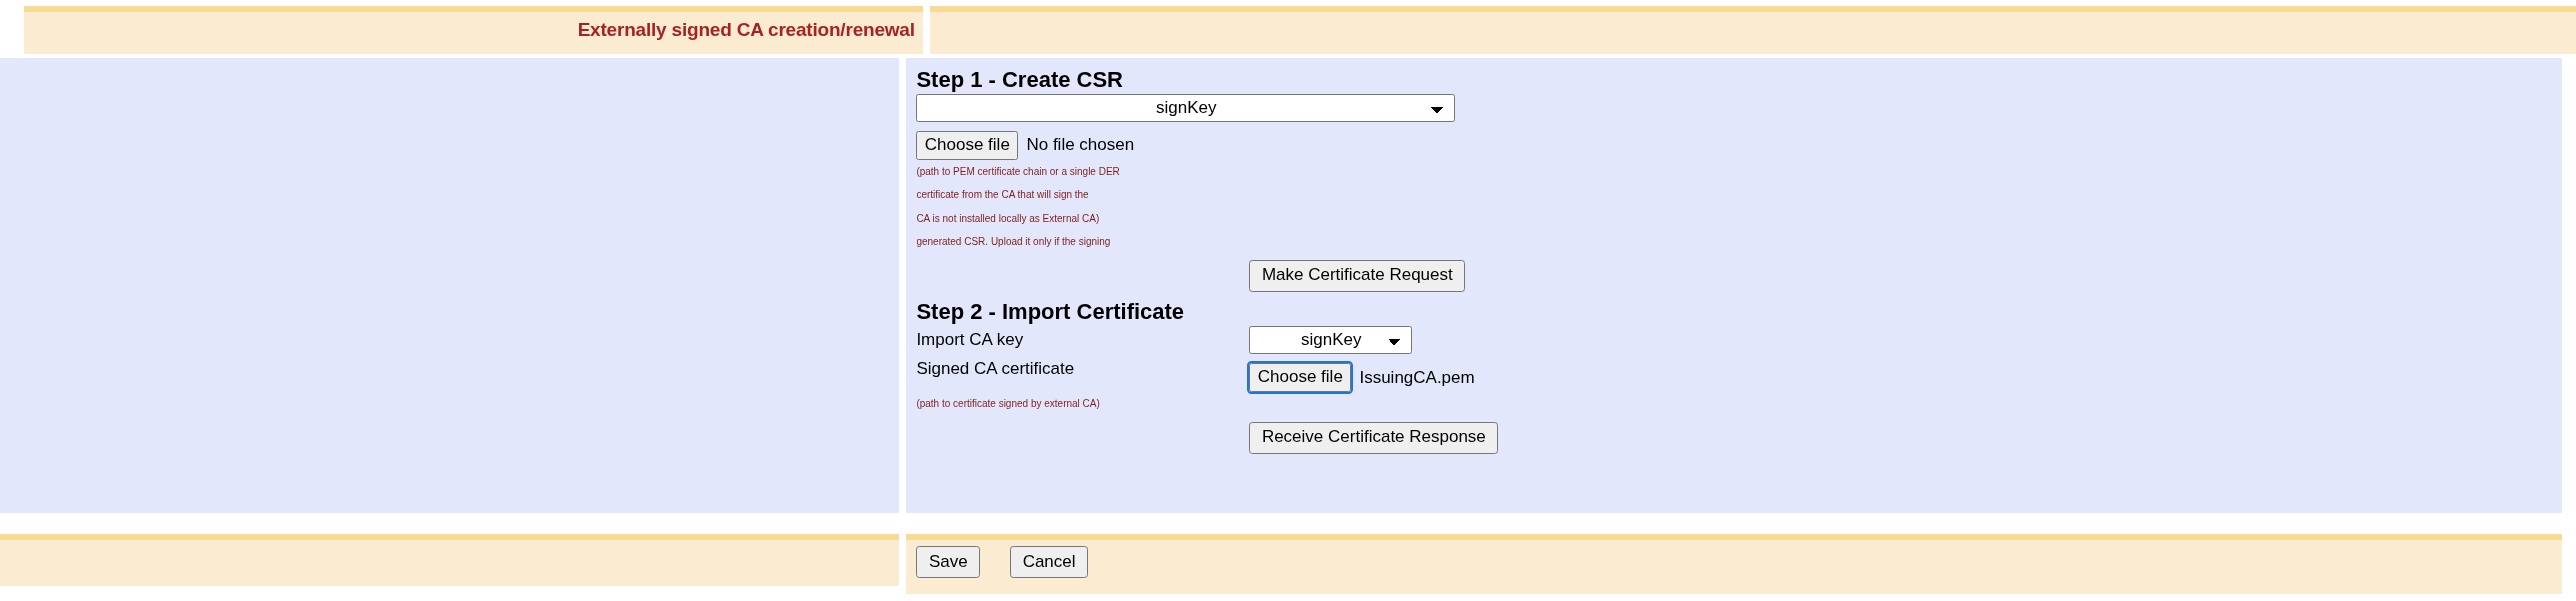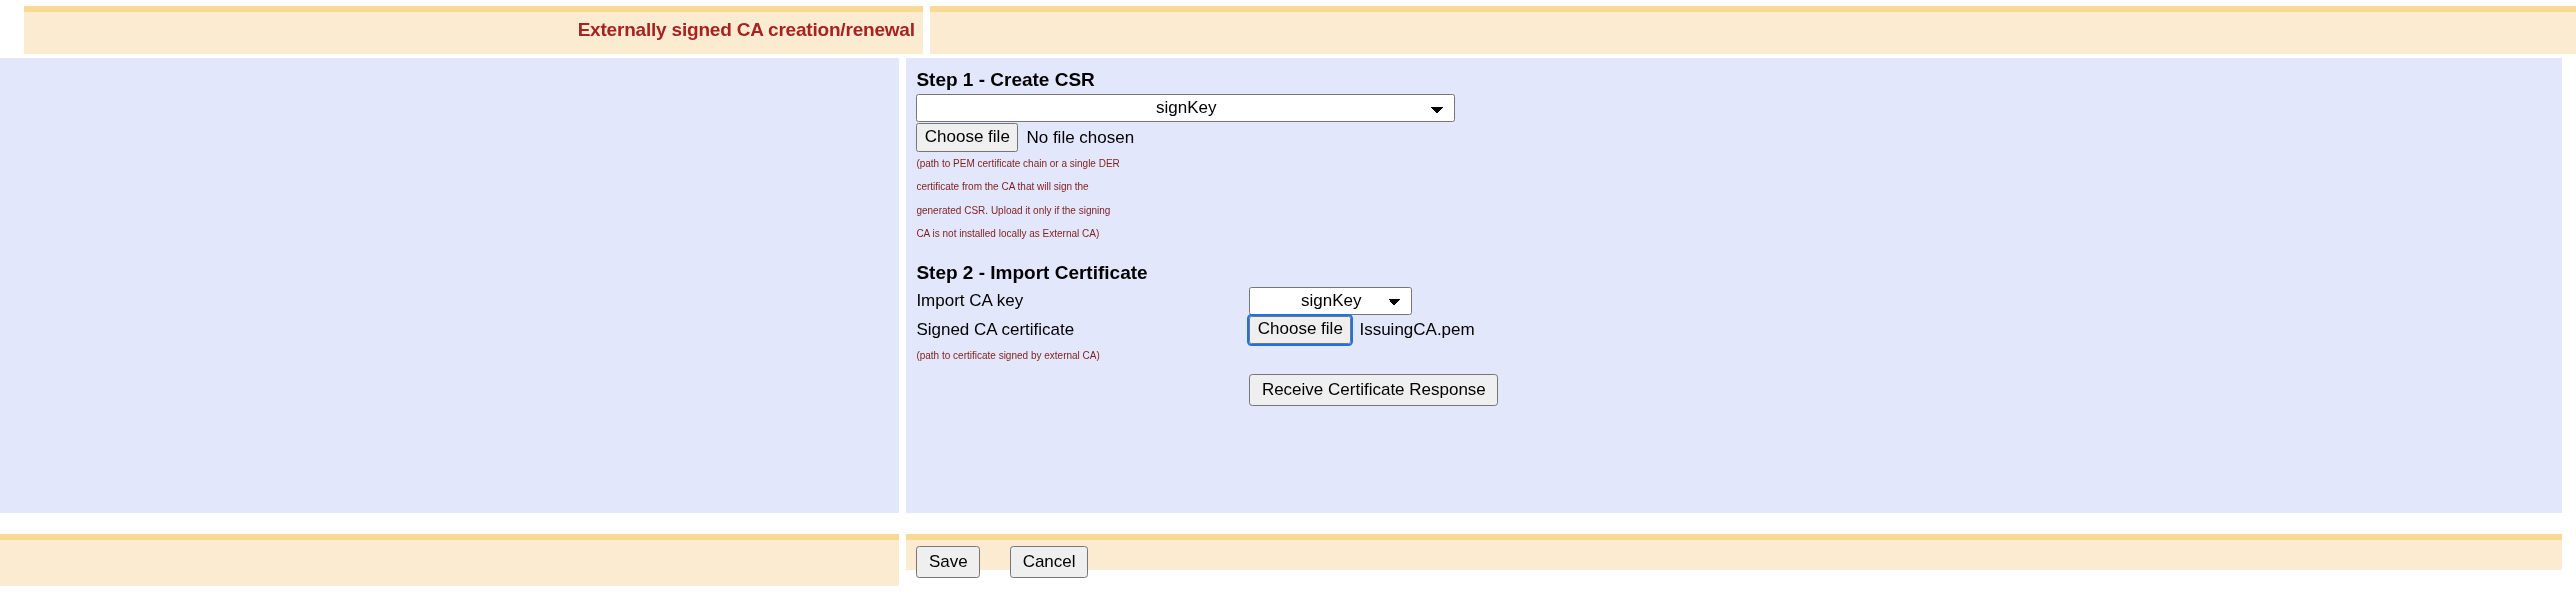--- a/index.html
+++ b/index.html
@@ -108,21 +108,21 @@
     width: 333px;
     font-size: 17px;
     color: #000000;
     line-height: 28px;
     white-space: nowrap;
   }
   .fctl {
     line-height: 28px;
   }
   .section-title {
-    font-size: 19px;
+    font-size: 22px;
     font-weight: bold;
     color: #000000;
     line-height: 28px;
     margin: 0;
     white-space: nowrap;
   }
   .hint {
     font-size: 10px;
     color: #7f1d1d;
     line-height: 23.4px;
@@ -152,21 +152,22 @@
       calc(100% - 10.7px) 11.5px;
     background-size: 6.6px 6.6px, 6.6px 6.6px;
     background-repeat: no-repeat;
     text-align: center;
   }
   select.combo-wide { width: 539px; }
   select.combo-narrow { width: 163px; }
 
   .fileinput {
     display: inline-flex;
-    align-items: flex-end;
+    align-items: center;
+    margin-top: 8px;
   }
   .file-btn {
     font-family: "Liberation Sans", sans-serif;
     font-size: 17px;
     color: #000000;
     background: #efefef;
     border: 0.8px solid #767676;
     border-radius: 2.5px;
     padding: 1.6px 7.4px 3.3px 7.4px;
     line-height: 21.4px;
@@ -212,21 +213,21 @@
     height: 52px;
     position: relative;
   }
   .footer-gap {
     width: 7.4px;
     height: 52px;
     background: #ffffff;
   }
   .footer-right {
     width: 1656px;
-    height: 36px;
+    height: 60px;
     position: relative;
   }
   .footer-left .stripe,
   .footer-right .stripe {
     position: absolute;
     top: 0; left: 0; right: 0;
   }
   .footer-left .fill,
   .footer-right .fill {
     position: absolute;
@@ -285,28 +286,34 @@
         </div>
       </div>
 
       <div class="frow">
         <div class="hint">(path to PEM certificate chain or a single DER</div>
       </div>
       <div class="frow">
         <div class="hint">certificate from the CA that will sign the</div>
       </div>
       <div class="frow">
+        <div class="hint">CA is not installed locally as External CA)</div>
+      </div>
+      <div class="frow">
         <div class="hint">generated CSR. Upload it only if the signing</div>
       </div>
-      <div class="frow">
-        <div class="hint">CA is not installed locally as External CA)</div>
-      </div>
 
       <div class="spacer-8"></div>
 
+      <div class="frow">
+        <div class="flabel"></div>
+        <div class="fctl">
+          <button class="action-btn">Make Certificate Request</button>
+        </div>
+      </div>
 
       <div class="spacer-8"></div>
 
       <div class="frow">
         <div class="section-title">Step 2 - Import Certificate</div>
       </div>
 
       <div class="frow">
         <div class="flabel">Import CA key</div>
         <div class="fctl">

